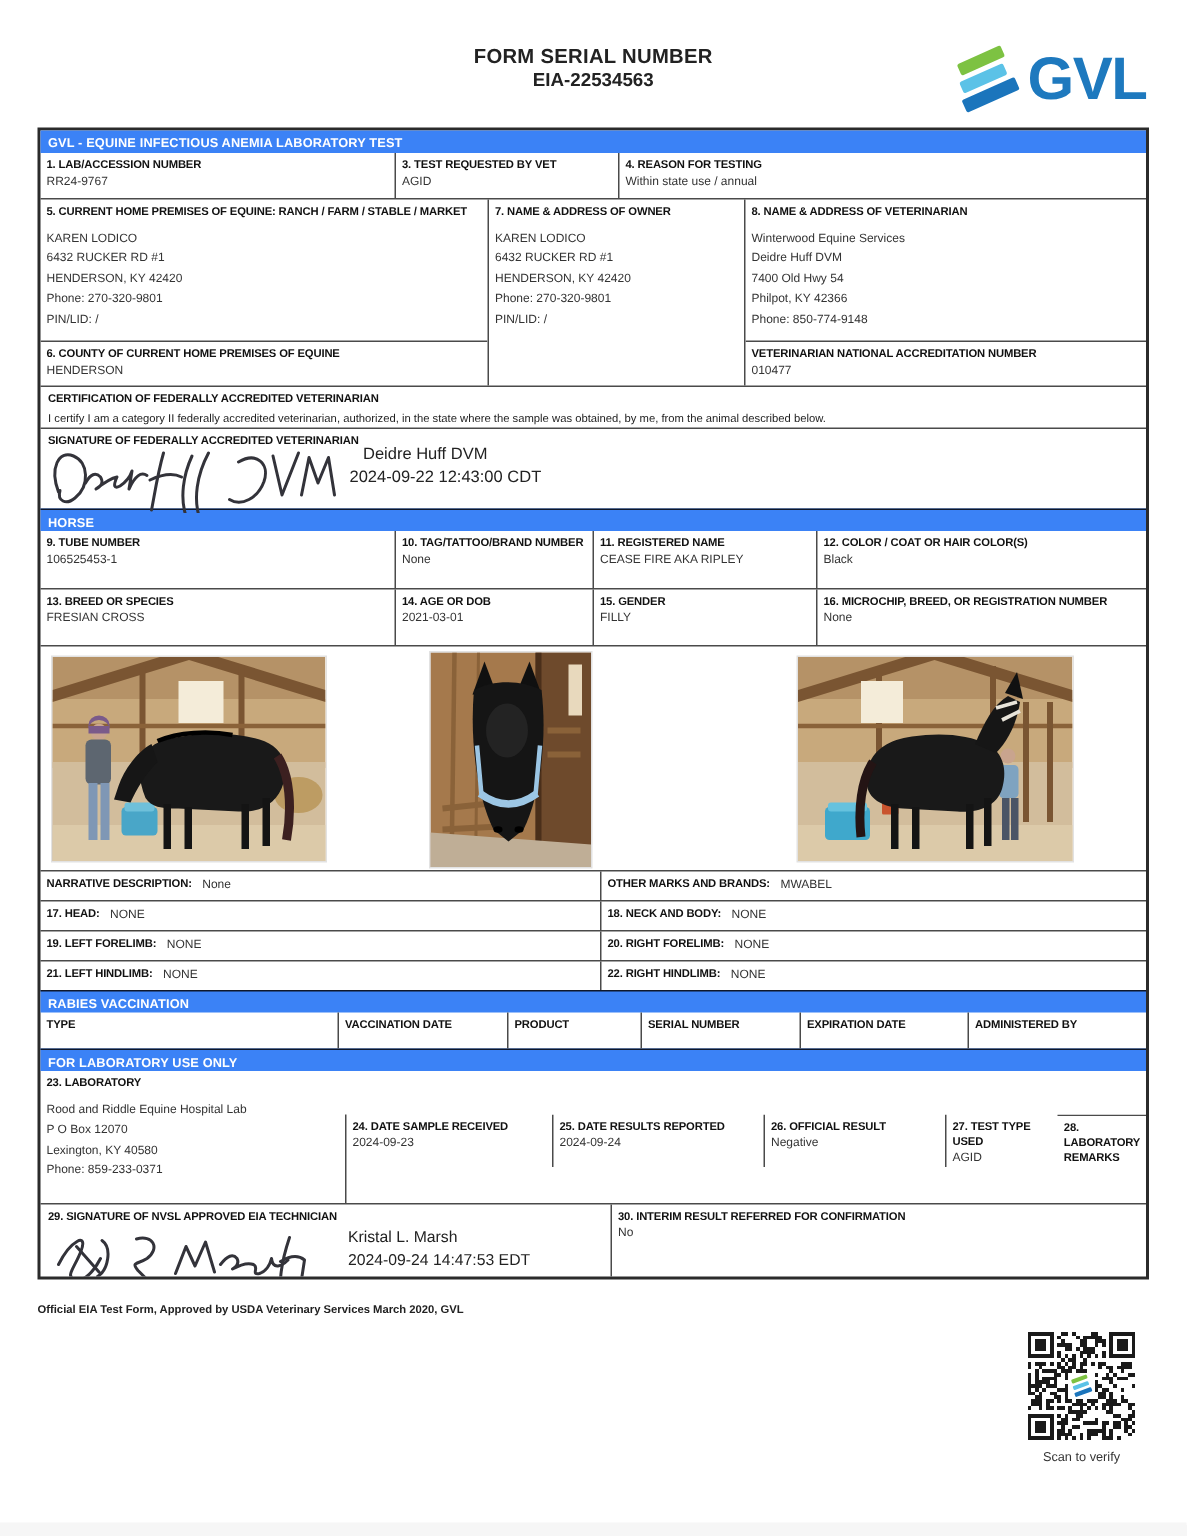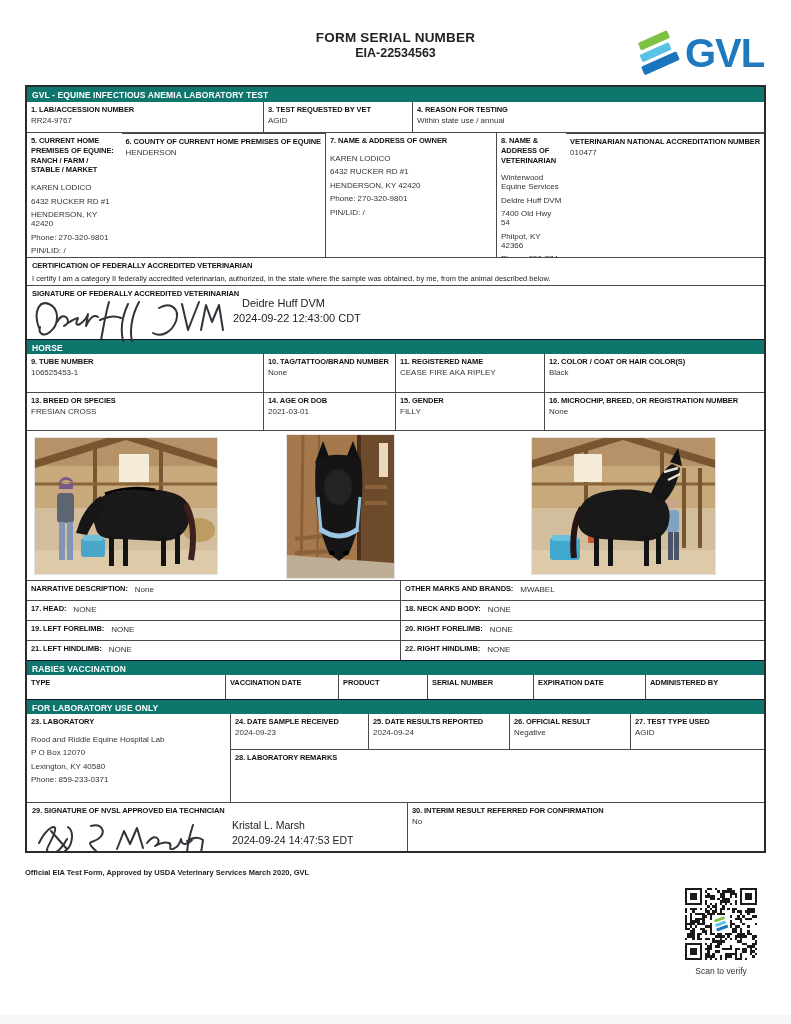--- a/index.html
+++ b/index.html
@@ -13,53 +13,53 @@
   .hdr-serial .t1{font-size:13.5px;font-weight:bold;letter-spacing:0.2px;color:#222;}
   .hdr-serial .t2{font-size:12.5px;font-weight:bold;color:#222;margin-top:1px;}
   .logo{position:absolute;top:26px;left:633px;width:150px;height:54px;display:flex;align-items:center;}
   .logo-text{font-size:40px;font-weight:bold;color:#1E79BE;letter-spacing:-1px;line-height:1;margin-left:2px;}
   
   .form-table{
     position:absolute;left:25px;top:85px;width:741px;
     border:2px solid #2b2b2b;box-sizing:border-box;background:#fff;
   }
   .form-table *{box-sizing:border-box;}
-  .band{background:#0f766e;color:#fff;font-weight:bold;font-size:8.5px;
+  .band{background:#3b82f6;color:#fff;font-weight:bold;font-size:8.5px;
         padding:3px 5px 2px 5px;height:15px;letter-spacing:0.1px;}
   .row{display:flex;border-top:1px solid #4a4a4a;}
   .row:first-child,.band+.row{border-top:none;}
   .band{border-top:1px solid #0f172a;}
   .band:first-child{border-top:none;}
   .cell{border-left:1px solid #4a4a4a;padding:3px 4px;overflow:hidden;}
   .cell:first-child{border-left:none;}
   .lbl{font-weight:bold;font-size:7.5px;letter-spacing:-0.1px;line-height:1.3;color:#111;}
   .val{font-size:8px;color:#333;margin-top:1px;line-height:1.3;}
   .inline .lbl,.inline .val{display:inline;}
   .inline .val{margin-left:7px;}
   .addr{margin-top:8px;}
   .addr div{font-size:8px;color:#333;margin-bottom:4.5px;}
   
   .r1{height:30px;}
   .r2{height:125px;}
-  .r2 .colstack{display:flex;flex-direction:row;padding:0;}
+  .r2 .colstack{display:flex;flex-direction:column;padding:0;}
   .sub-top{flex:1;padding:3px 4px;}
   .sub-bottom{height:30px;border-top:1px solid #4a4a4a;padding:3px 4px;}
   .cert-row{height:28px;display:block;padding:3px 5px;}
   .cert-row .txt{font-size:7.5px;color:#222;margin-top:3px;}
   .sig-row{height:54px;display:block;position:relative;padding:3px 5px;}
   .sig-name{position:absolute;left:215px;top:11px;font-size:11px;color:#222;}
   .sig-date{position:absolute;left:206px;top:26px;font-size:11px;color:#222;}
   .hr{height:38px;}
   .photo-row{height:150px;position:relative;display:block;}
   .photo{position:absolute;box-shadow:0 0 0 1px #e2e2e2;}
   .tc{height:20px;}
   .tc .cell{display:flex;align-items:flex-start;}
   .rab-h{height:24px;}
   .lab-row{height:88px;}
-  .lab-right{flex:1;display:flex;flex-direction:column;padding:0;}
+  .lab-right{flex:1;display:flex;flex-direction:row;padding:0;margin-top:29px;}
   .lab-right-top{display:flex;height:35px;}
   .lab-right-top .cell{border-top:none;}
   .lab-remarks{border-top:1px solid #4a4a4a;flex:1;padding:3px 4px;}
   .sig2-row{height:49px;}
   .sig2-left{position:relative;padding:3px 5px;}
   .sig2-name{position:absolute;left:205px;top:16px;font-size:10.5px;color:#222;}
   .sig2-date{position:absolute;left:205px;top:31px;font-size:10.5px;color:#222;}
   .footer-note{position:absolute;left:25px;top:868px;font-size:7.5px;font-weight:bold;color:#222;}
   
   .qr-block{position:absolute;left:681px;top:888px;width:80px;text-align:center;}

